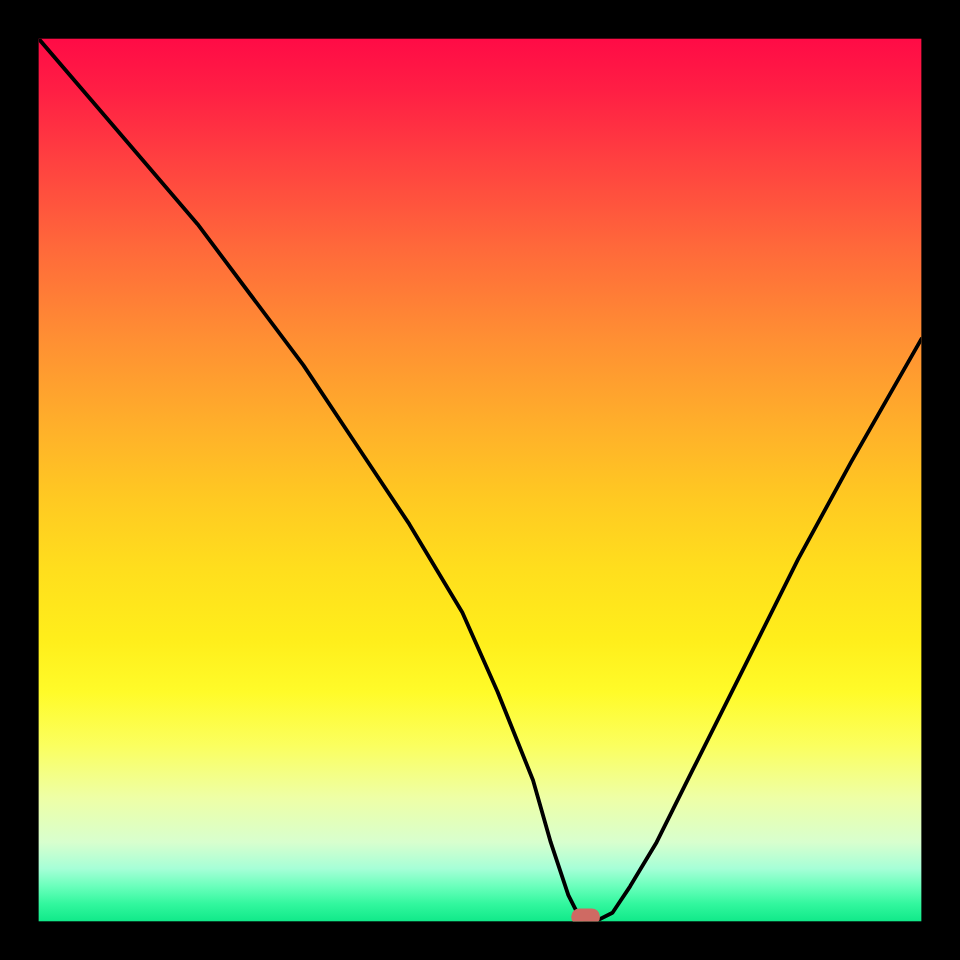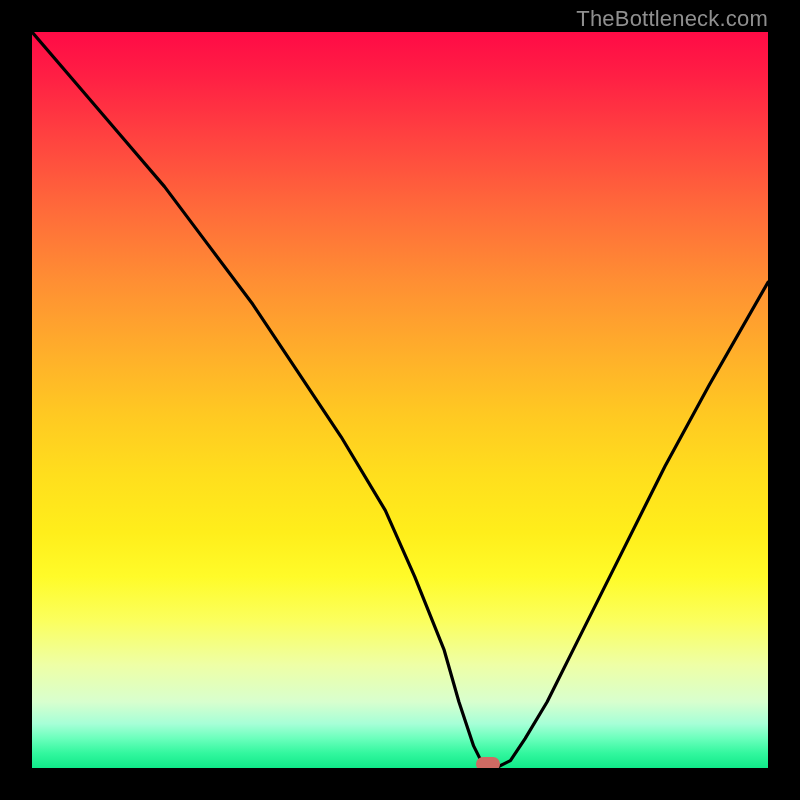--- a/index.html
+++ b/index.html
@@ -76,21 +76,20 @@
     font-weight: 500;
     letter-spacing: 0.2px;
     user-select: none;
   }
 </style>
 </head>
 <body>
 
 <div class="frame">
 
-  <div class="watermark">TheBottleneck.com</div>
 
   <div class="plot-area">
     <div class="gradient"></div>
 
     <svg class="curve-svg" viewBox="0 0 736 736" preserveAspectRatio="none">
       <path id="curve-path" d="M0.0 0.0 L44.2 51.5 L88.3 103.0 L132.5 154.6 L176.6 213.4 L220.8 272.3 L265.0 338.6 L309.1 404.8 L353.3 478.4 L382.7 544.6 L412.2 618.2 L426.9 669.8 L441.6 713.9 L449.0 728.6 L456.3 736.0 L463.7 736.0 L478.4 728.6 L493.1 706.6 L515.2 669.8 L544.6 610.9 L588.8 522.6 L633.0 434.2 L677.1 353.3 L736.0 250.2" fill="none" stroke="#000" stroke-width="3.2" stroke-linejoin="round" stroke-linecap="round"></path>
     </svg>
 
     <div id="marker" class="marker" style="left: 456.32px; top: 732px;"></div>
   </div>

